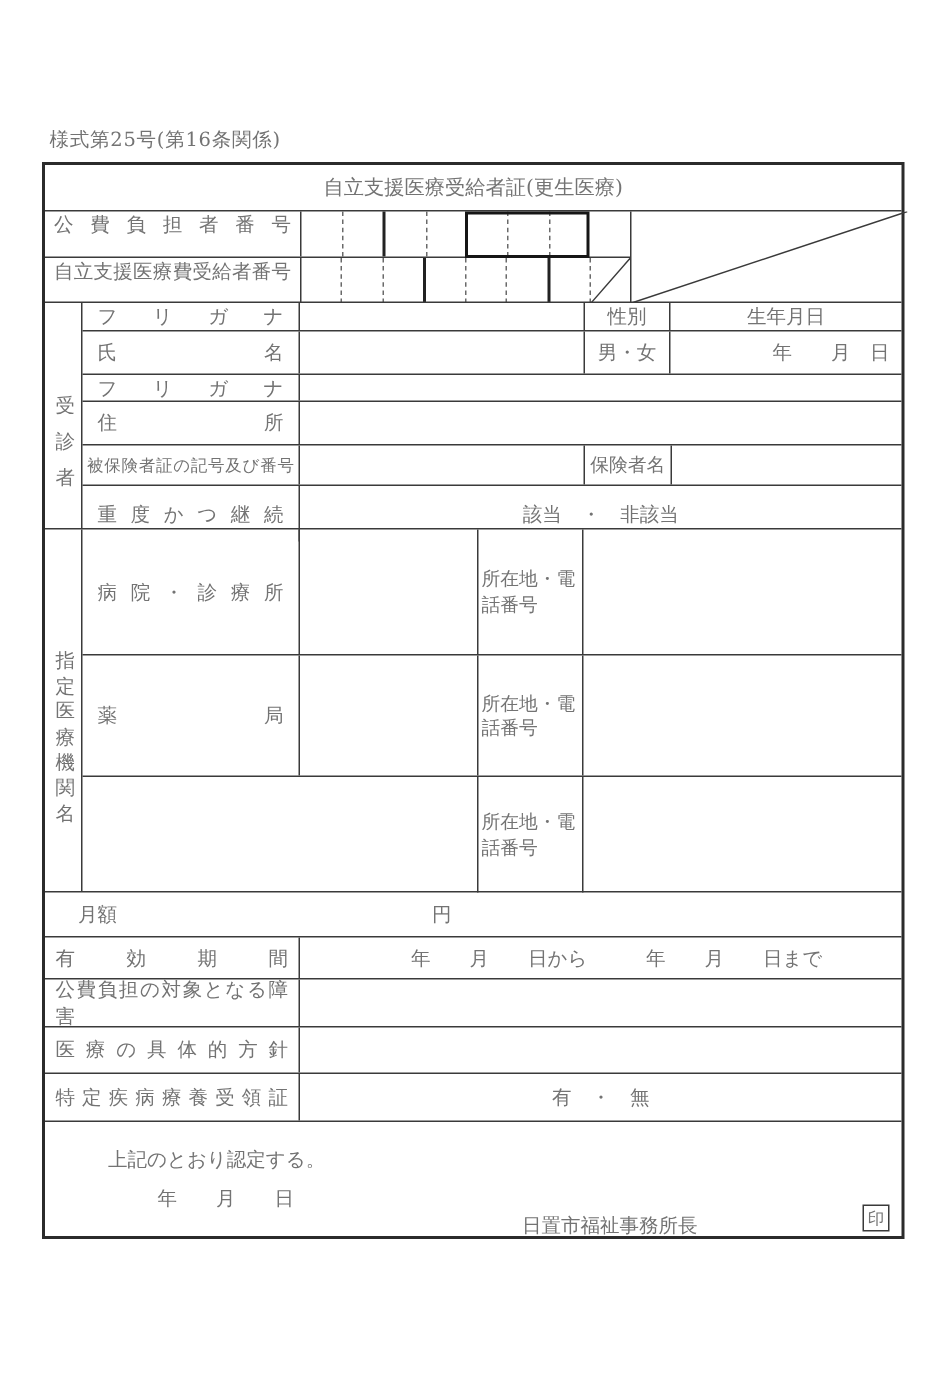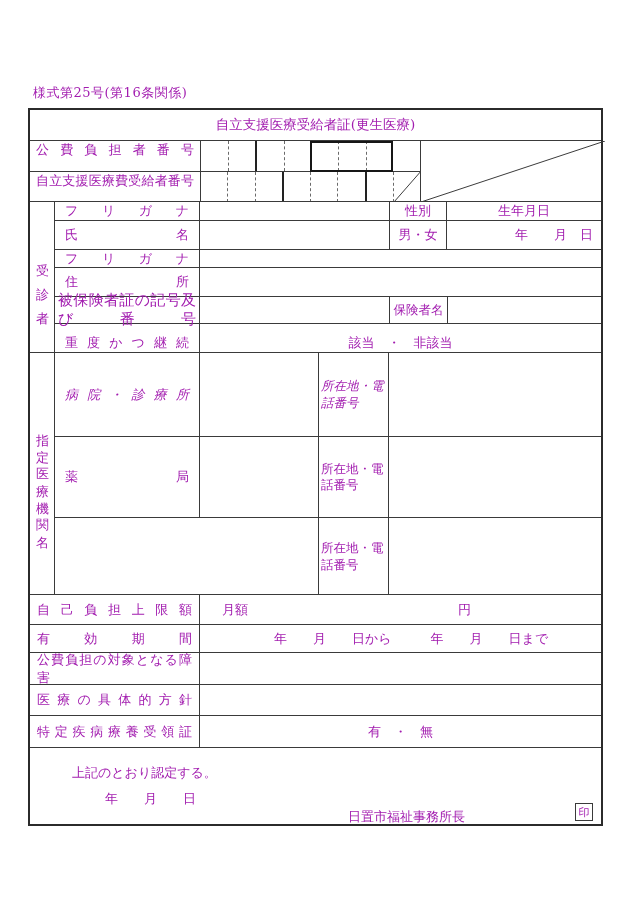--- a/index.html
+++ b/index.html
@@ -1,17 +1,17 @@
 <!DOCTYPE html>
 <html><head>
 <meta charset="utf-8">
 <style>
   html,body{margin:0;padding:0;background:#fff;}
   .page{position:relative;width:630px;height:915px;background:#ffffff;overflow:hidden;
-        font-family:"DejaVu Serif","Liberation Serif",serif;color:#a21caf;font-size:13px;}
+        font-family:"DejaVu Serif","Liberation Serif",serif;color:#737373;font-size:13px;}
   .form-no{position:absolute;left:33px;top:84px;font-size:13px;letter-spacing:0.5px;}
   .form{position:absolute;left:28px;top:108px;width:575px;height:718px;
         border:2px solid #2b2b2b;box-sizing:border-box;}
   .abs{position:absolute;box-sizing:border-box;}
   
   .title-row{left:0;top:0;width:100%;height:30px;display:flex;align-items:center;justify-content:center;font-size:13.5px;}
   
   .num-section{left:0;top:30px;width:100%;height:61px;border-top:1px solid #3a3a3a;}
   .num-row{left:0;width:390px;}
   .num-row.r1{top:0;height:30px;}
@@ -32,21 +32,21 @@
   .inst{top:242px;height:242px;}
   .vstrip{position:absolute;left:0;top:0;width:25px;height:100%;border-right:1px solid #3a3a3a;
           display:flex;align-items:center;justify-content:center;box-sizing:border-box;}
   .vtext{writing-mode:vertical-rl;}
   .vtext.v3{letter-spacing:24px;margin-bottom:-24px;}
   .vtext.v7{letter-spacing:17px;margin-bottom:-17px;}
   .prow{margin-left:25px;display:flex;box-sizing:border-box;justify-content:center;}
   .prow.bt{border-top:1px solid #3a3a3a;}
   .cell{box-sizing:border-box;display:flex;align-items:center;}
   .lab{width:145px;border-right:1px solid #3a3a3a;padding:0 10px;}
-  .lab.tight{padding:0 3px;font-size:15px;}
+  .lab.tight{padding:0 3px;font-size:11px;}
   .val{flex:1;}
   .sex{width:57px;border-left:1px solid #3a3a3a;justify-content:center;}
   .birth{width:155px;border-left:1px solid #3a3a3a;}
   .birth.head{justify-content:center;}
   .birth.v{justify-content:flex-end;padding-right:8px;}
   .ins{width:58px;border-left:1px solid #3a3a3a;justify-content:center;font-size:12.5px;font-family:Liberation Serif, serif;}
   .insval{width:154px;border-left:1px solid #3a3a3a;}
   .center{justify-content:center;}
   .jl{display:block;width:100%;text-align:justify;text-align-last:justify;}
   
@@ -185,21 +185,21 @@
         </div>
         <div class="cell val center">該当　・　非該当</div>
       </div>
     </div>
 
     <div class="abs sect inst">
       <div class="vstrip">
         <span class="vtext v7">指定医療機関名</span>
       </div>
 
-      <div class="prow" style="height:83px;font-style:italic;">
+      <div class="prow" style="height:83px;">
         <div class="cell irow-name">
           <span class="jl">病 院 ・ 診 療 所</span>
         </div>
         <div class="cell irow-v1"></div>
         <div class="cell irow-sub">所在地・電話番号</div>
         <div class="cell irow-v2"></div>
       </div>
 
       <div class="prow bt" style="height:81px;">
         <div class="cell irow-name">
@@ -211,23 +211,20 @@
       </div>
 
       <div class="prow bt" style="height:78px;">
         <div class="cell irow-v1"></div>
         <div class="cell irow-sub">所在地・電話番号</div>
         <div class="cell irow-v2"></div>
       </div>
     </div>
 
     <div class="abs srow r-copay">
-      <div class="slab">
-        <span class="jl">自 己 負 担 上 限 額</span>
-      </div>
       <div class="sval">
         <span class="copay-prefix">月額</span>
         <span class="copay-unit">円</span>
       </div>
     </div>
 
     <div class="abs srow r-valid">
       <div class="slab">
         <span class="jl">有 効 期 間</span>
       </div>

